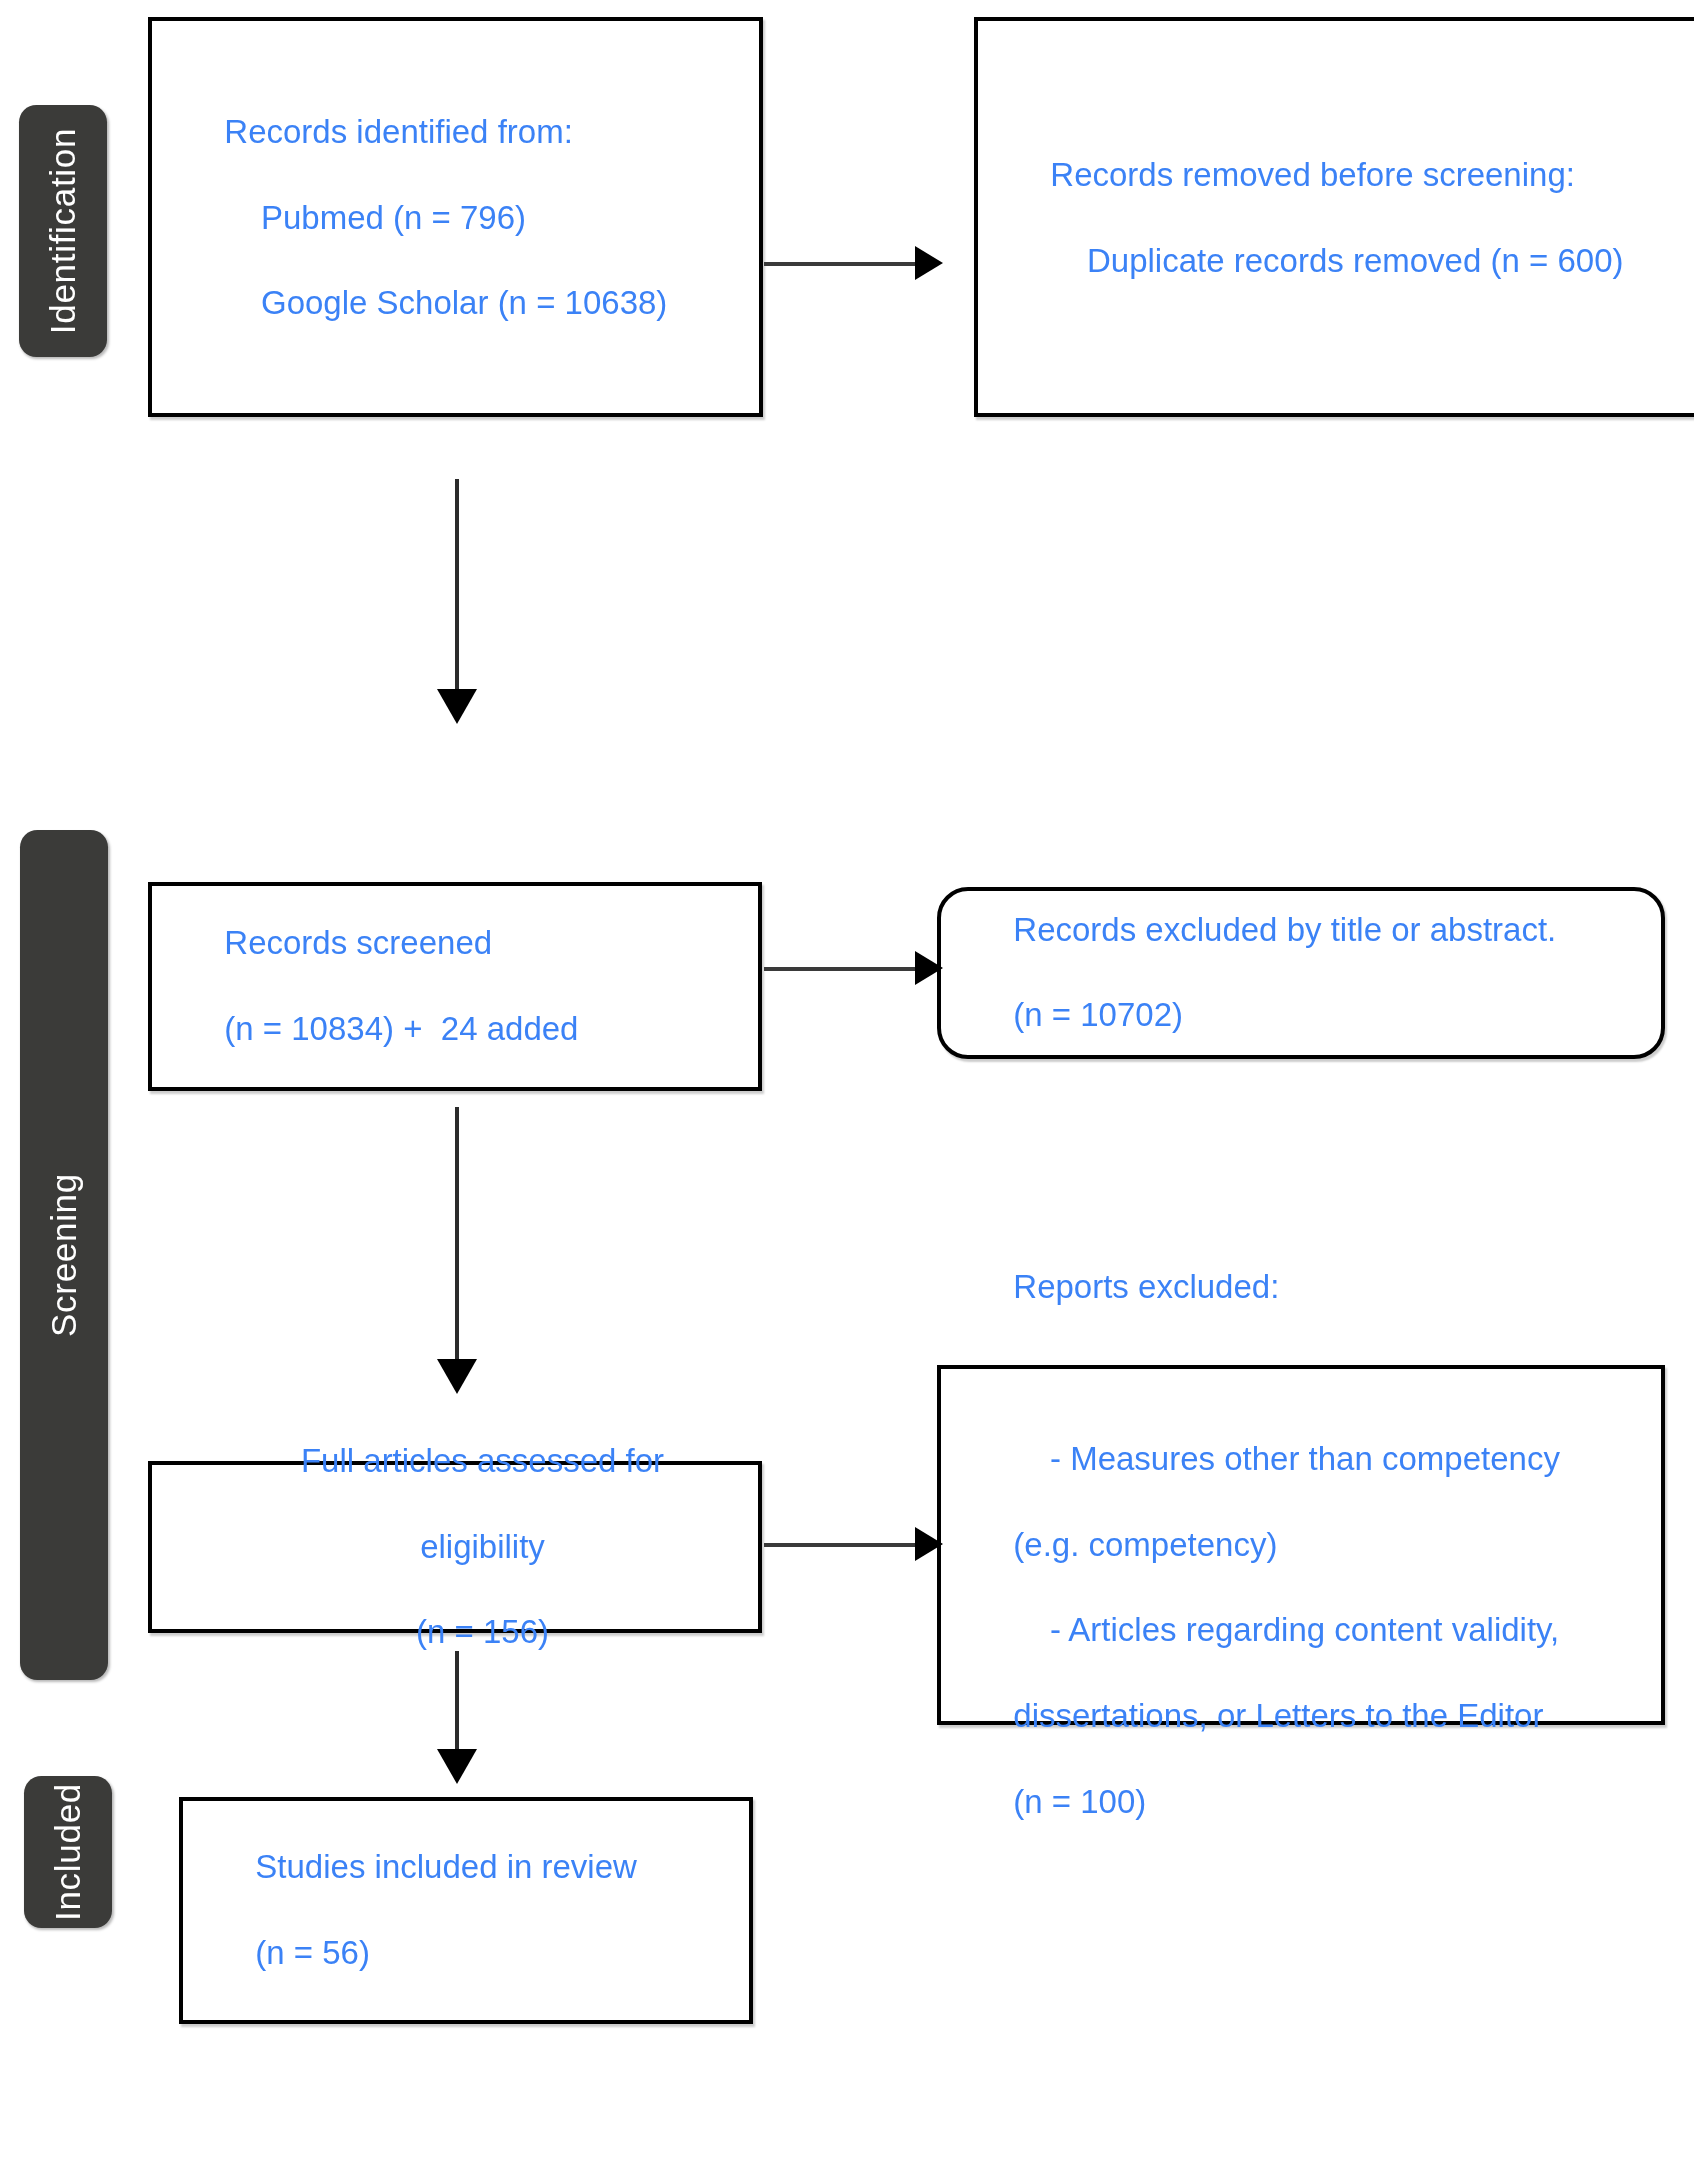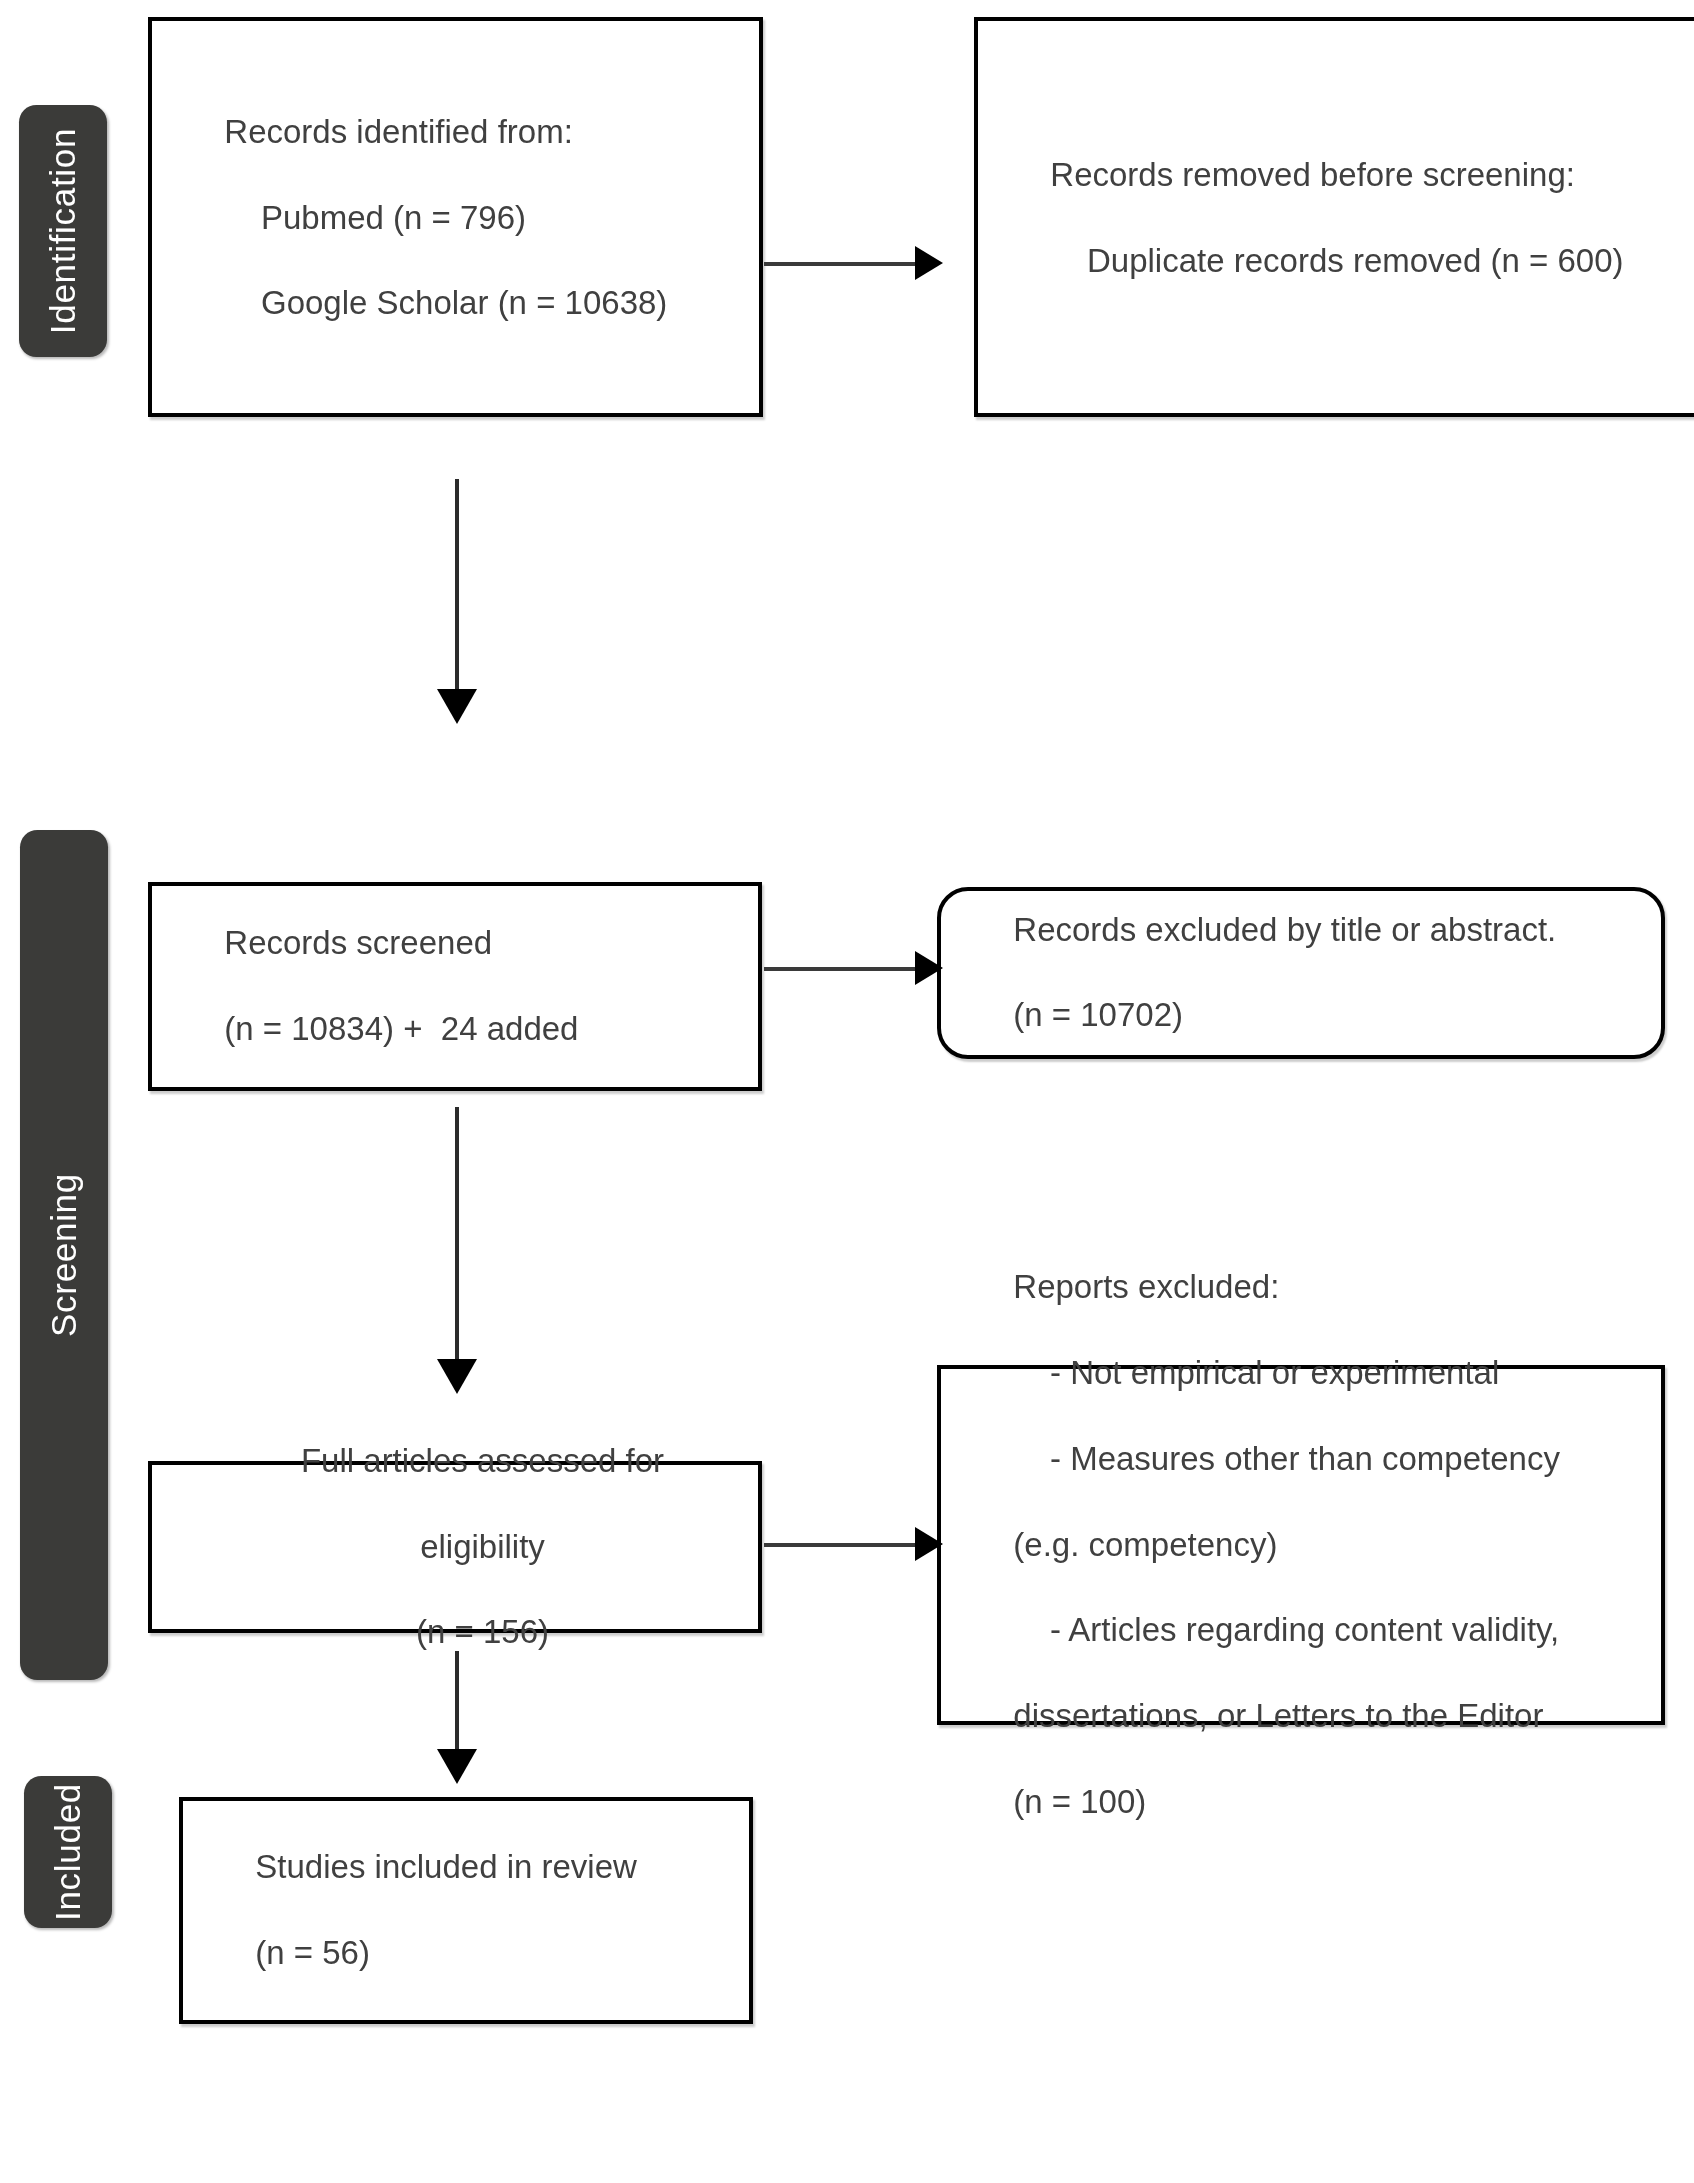--- a/index.html
+++ b/index.html
@@ -53,21 +53,21 @@
     border: 4px solid #000000;
     box-sizing: border-box;
     box-shadow: 2px 2.7px 2px rgba(0,0,0,0.20);
     display: flex;
     flex-direction: column;
     justify-content: center;
   }
   .flow-box .box-text {
     font-size: 33px;
     line-height: 1.30;
-    color: #404040;
+    color: #3b82f6;
     padding: 0 17.3px;
     white-space: pre-wrap;
     font-family: "Liberation Sans", sans-serif;
   }
 
   #box-identified      { left: 148px;  top: 16.7px;   width: 615px;  height: 400px; }
   #box-removed         { left: 937px; top: 16.7px;   width: 728px; height: 400px; margin-left: 37px; }
   #box-screened        { left: 148px;  top: 882px; width: 614px;  height: 209px; }
   #box-excluded-title  { left: 937px; top: 887px; width: 728px; height: 172px; border-radius: 31px; }
   #box-fulltext        { left: 148px;  top: 1461px; width: 614px;  height: 172px; text-align: center; }
@@ -210,21 +210,21 @@
     <div class="box-text">
       <span>Full articles assessed for</span><br>
       <span>eligibility</span><br>
       <span>(n = 156)</span>
     </div>
   </div>
 
   <div class="flow-box" id="box-reports-excl">
     <div class="box-text">
       <span>Reports excluded:</span><br>
-      <span>    - Not empirical or experimental</span><br>
+      <br>
       <span>    - Measures other than competency</span><br>
       <span>(e.g. competency)</span><br>
       <span>    - Articles regarding content validity,</span><br>
       <span>dissertations, or Letters to the Editor</span><br>
       <span>(n = 100)</span>
     </div>
   </div>
 
   <div class="arrow-h" id="arrow-full-h">
     <div class="shaft"></div>

